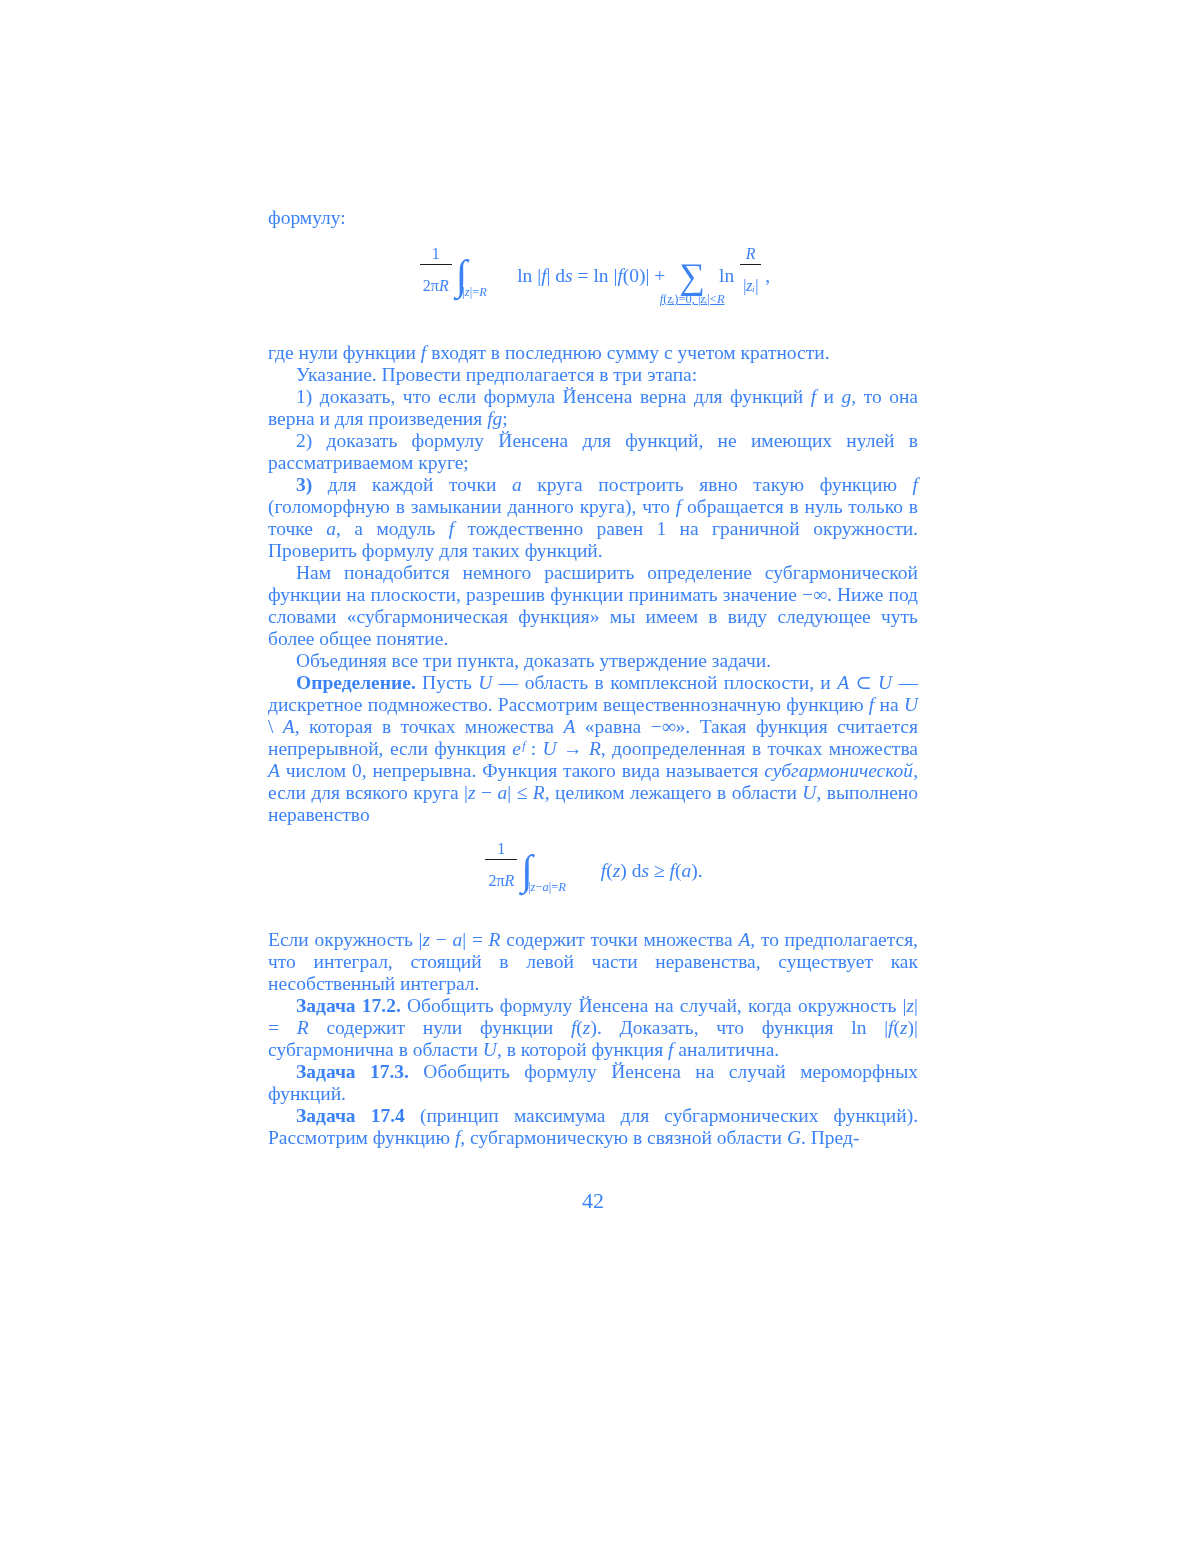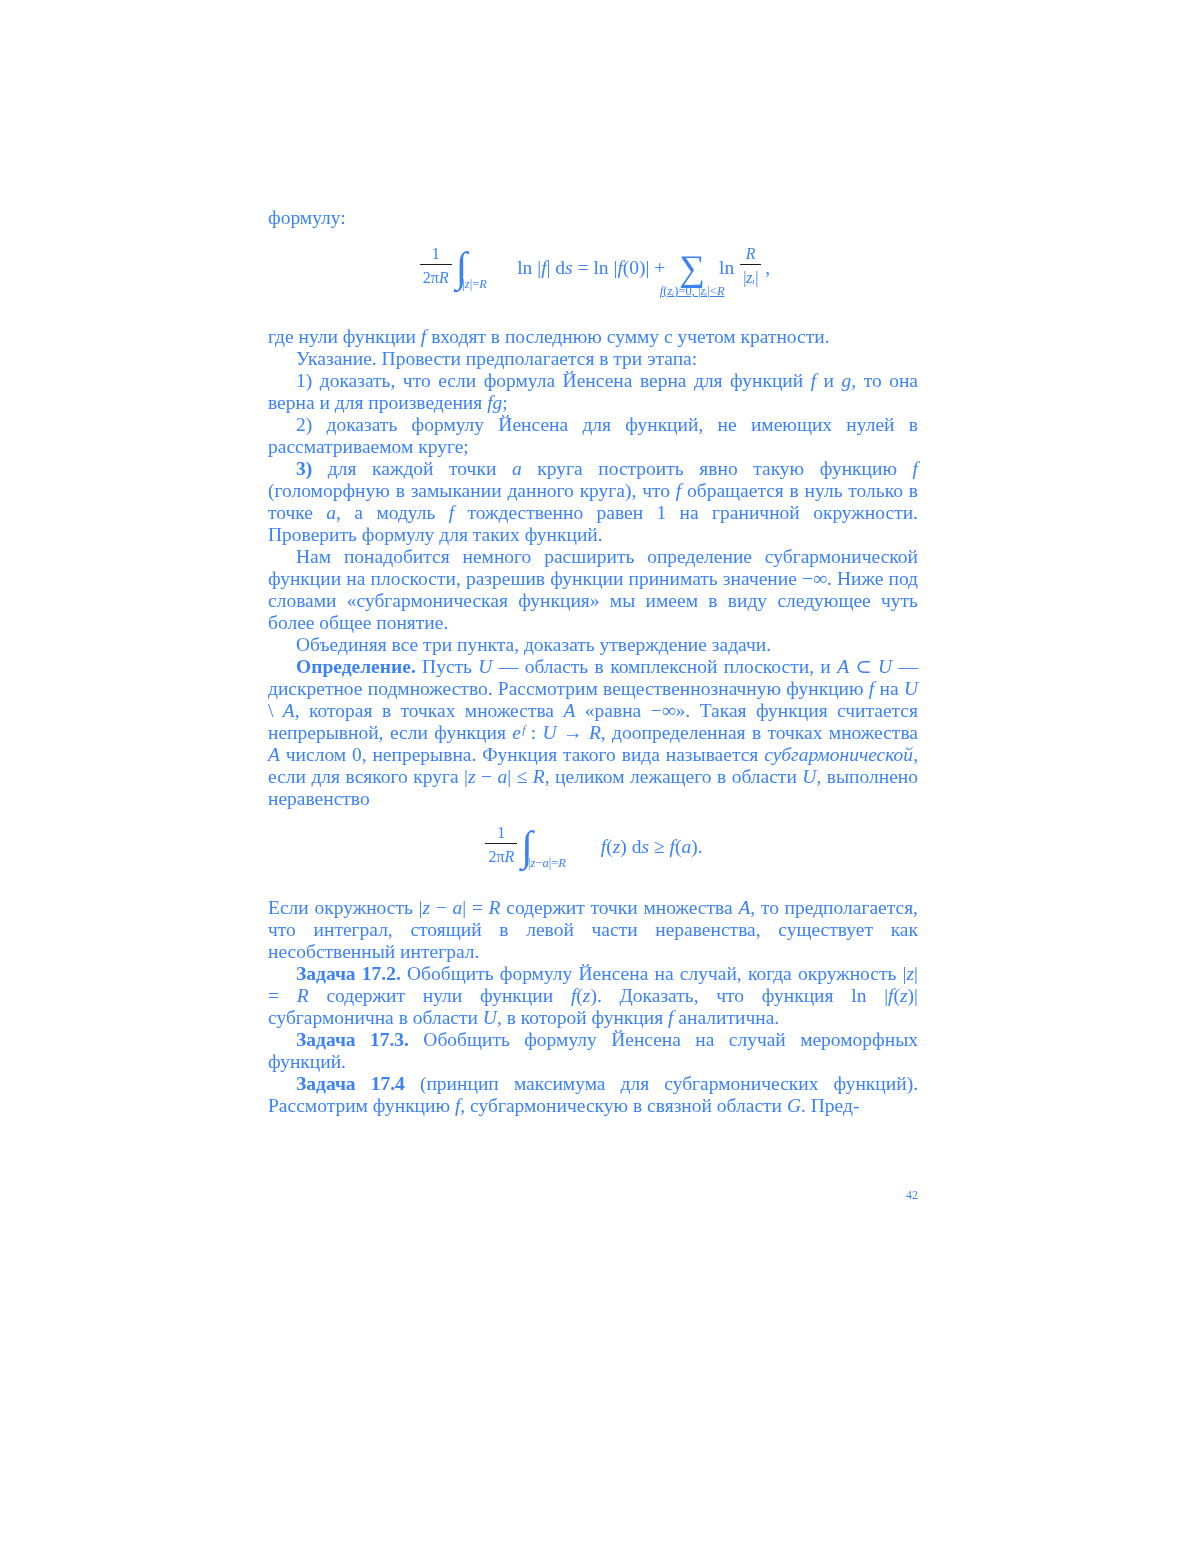--- a/index.html
+++ b/index.html
@@ -15,35 +15,35 @@
   .column p { margin:0; text-align:justify; }
   .topgap { padding-top:207px; }
   .indent { text-indent:28px; }
   .lead-bold { font-weight:bold; }
   .lead-italic { }
 
   .formula { display:flex; justify-content:center; align-items:center; font-size:19.5px; }
   .f1 { margin:16px 0 34px; }
   .f2 { margin:14px 0 26px; }
   .frac { display:inline-flex; flex-direction:column; align-items:center; font-size:16px; line-height:1.18; margin:0 4px; }
-  .frac .den { border-top:1.3px solid #1c1c1c; padding:4px 3px; }
+  .frac .den { border-top:1.3px solid #1c1c1c; padding:12px 3px; }
   .opgrp { position:relative; display:inline-block; line-height:0.9; }
   .int-glyph { font-size:42px; }
   .sum-glyph { font-size:36px; }
   .oplim { position:absolute; font-size:12.5px; line-height:1; white-space:nowrap; }
   .int-lim { top:76%; left:58%;font-family:Liberation Serif, serif; }
   .sum-lim { top:102%; left:50%; transform:translateX(-50%);text-decoration:underline; }
   .intgrp-j { margin-right:48px; }
   .intgrp-s { margin-right:66px; }
   .sumgrp { margin:0 12px; }
   .fpiece { margin:0 2px;text-align:right; }
 
   .pagenum {
     position:absolute; left:268px; width:650px; top:1188px;
-    text-align:right; font-size:12px;
+    text-align:center; font-size:22px;
   }
 </style>
 </head>
 <body>
 
 <div class="page">
   <div class="column topgap">
 
     <p>формулу:</p>
 

